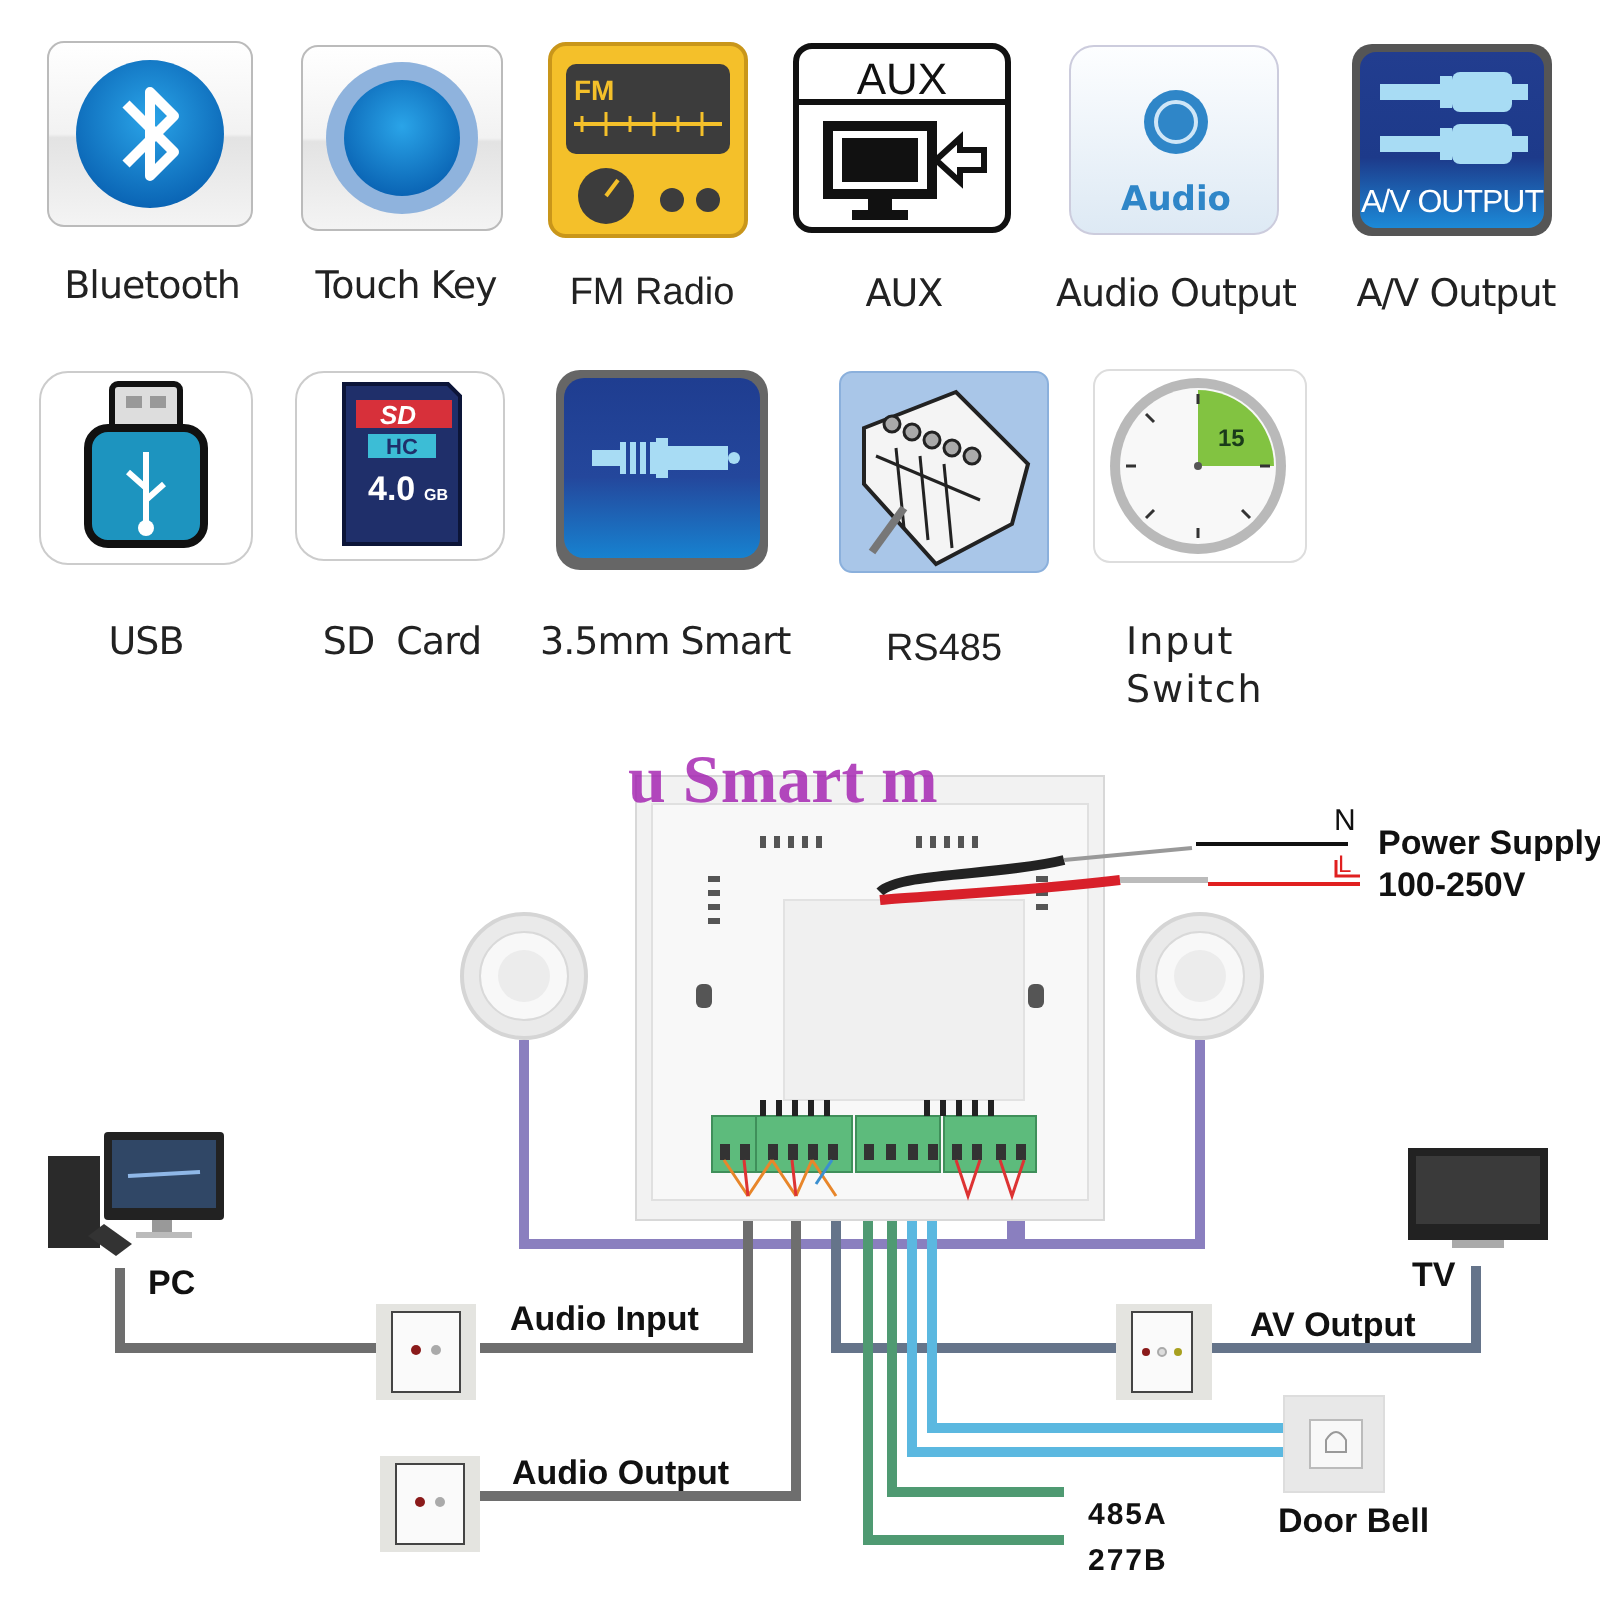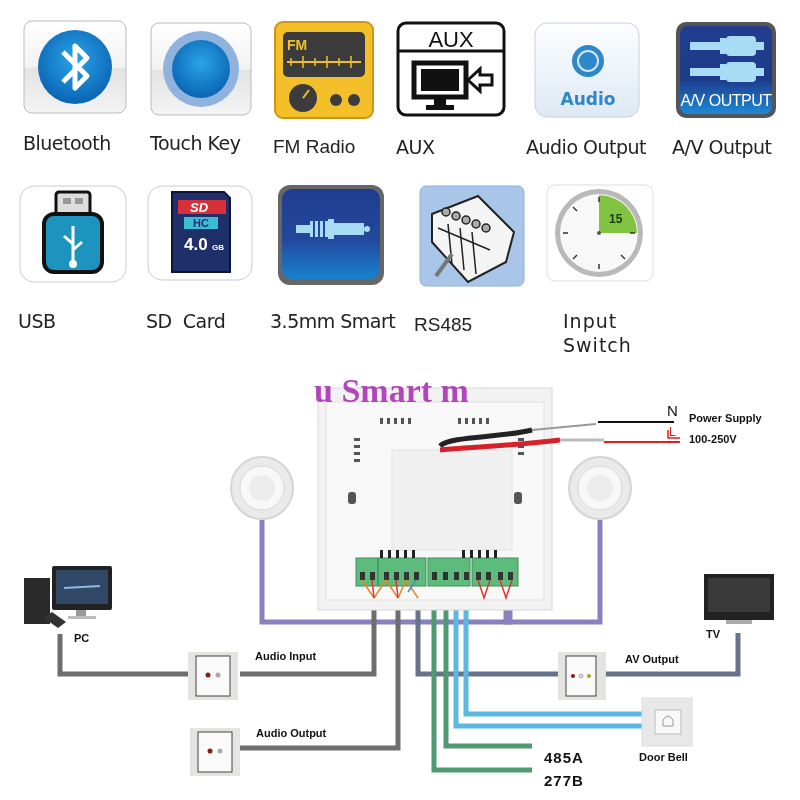--- a/index.html
+++ b/index.html
@@ -1,19 +1,19 @@
 <!DOCTYPE html>
 <html><head>
 <meta charset="utf-8">
 <style>
   html,body{margin:0;padding:0;background:#fff;}
   body{width:800px;height:800px;position:relative;overflow:hidden;font-family:"Liberation Sans",sans-serif;}
   .tile{position:absolute;width:102px;height:90px;}
-  .label{position:absolute;font-family:"DejaVu Sans",sans-serif;font-size:19px;color:#222;text-align:left;white-space:nowrap;letter-spacing:-0.5px;}
-  .wlabel{position:absolute;font-weight:bold;font-size:11px;color:#111;white-space:nowrap;}
+  .label{position:absolute;font-family:"DejaVu Sans",sans-serif;font-size:19px;color:#222;text-align:center;white-space:nowrap;letter-spacing:-0.5px;}
+  .wlabel{position:absolute;font-weight:bold;font-size:17px;color:#111;white-space:nowrap;}
   .big{font-size:15px;letter-spacing:1px;margin-top:12px;}
   svg{position:absolute;left:0;top:0;}
 </style>
 </head>
 <body>
 
 <div class="tile" style="left:23px;top:20px;">
   <svg width="106" height="96">
     <defs>
         <linearGradient id="tileg" x1="0" y1="0" x2="0" y2="1">

